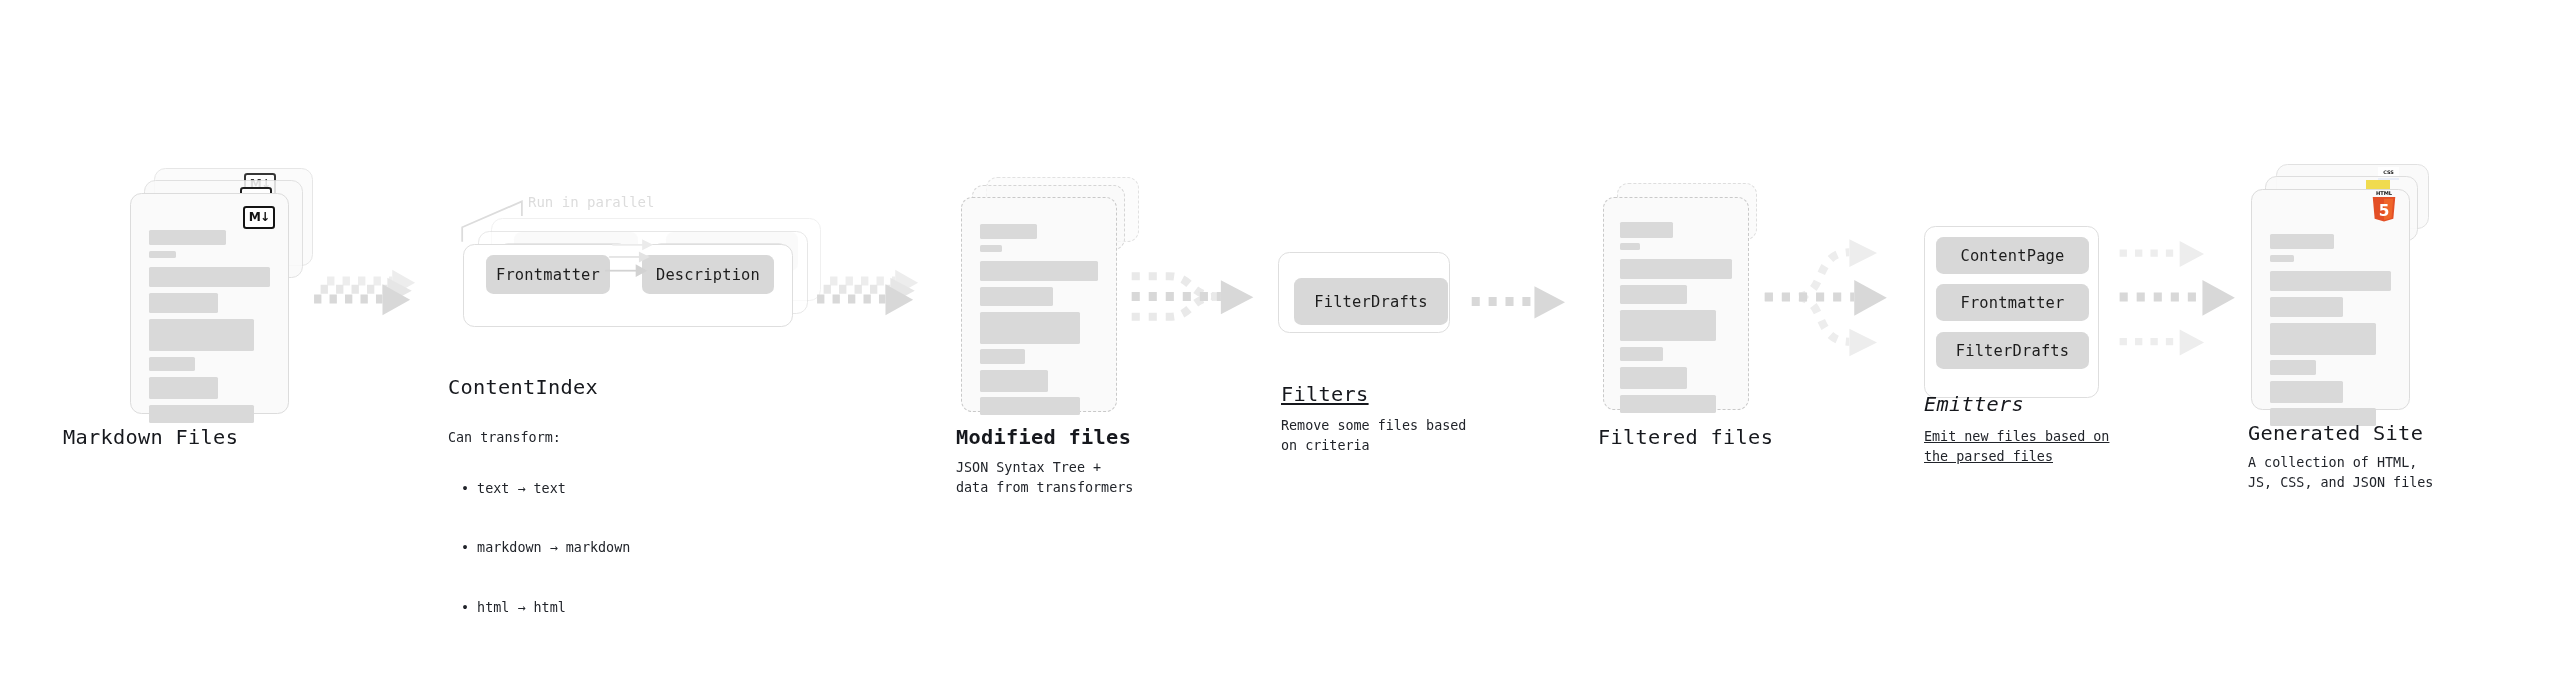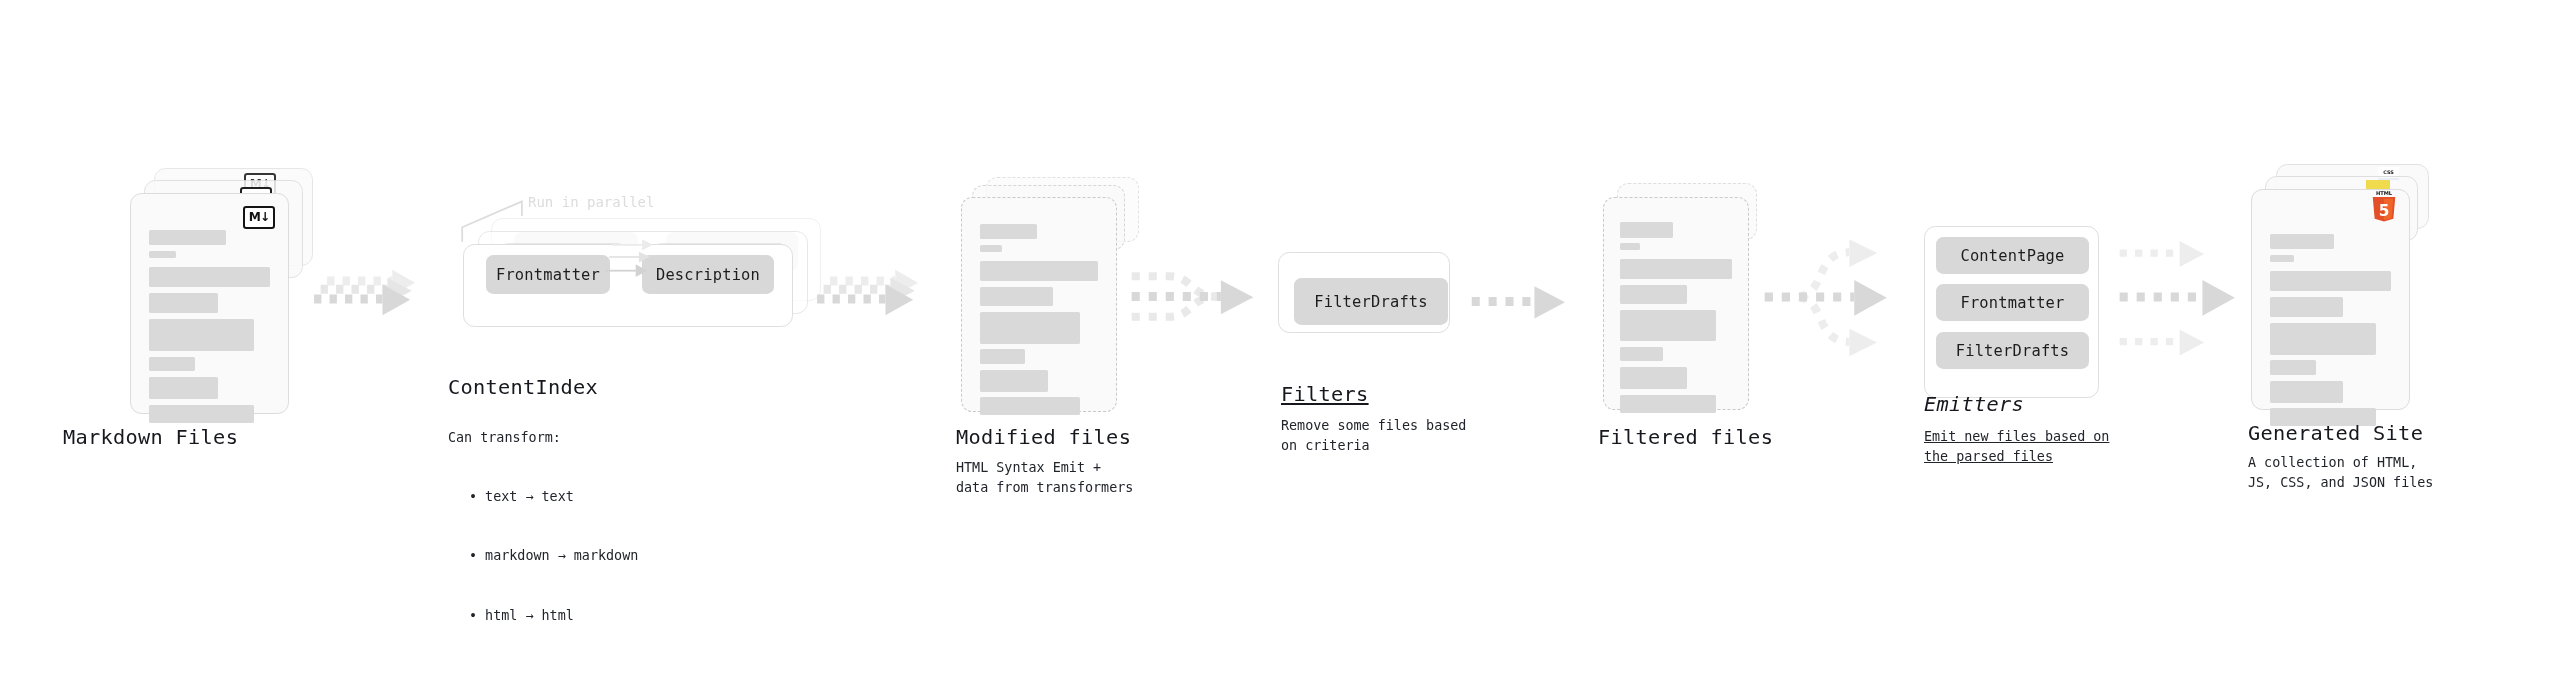--- a/index.html
+++ b/index.html
@@ -90,21 +90,21 @@
     line-height:1.48;
     color:#21242a;
     white-space:pre;
   }
   .runlabel{
     position:absolute;
     font-size:14px;
     color:#dcdcdc;
     white-space:nowrap;
   }
-  .bullets{margin:16px;padding:0;list-style:none;}
+  .bullets{margin:8px;padding:0;list-style:none;}
   .bullets li{white-space:pre;}
 
   svg{overflow:visible;display:block;}
   .node svg{position:absolute;left:0;top:0;}
 </style>
 </head>
 <body>
 
 <div class="stage">
 
@@ -228,22 +228,22 @@
         <div class="bar" style="width:48%;height:15.4px;"></div>
         <div class="bar" style="width:19%;height:6.5px;margin-bottom:9px;"></div>
         <div class="bar" style="width:100%;height:20.3px;"></div>
         <div class="bar" style="width:62%;height:19.5px;"></div>
         <div class="bar" style="width:85%;height:32px;"></div>
         <div class="bar" style="width:38%;height:14.6px;"></div>
         <div class="bar" style="width:58%;height:22px;"></div>
         <div class="bar" style="width:85%;height:18px;"></div>
       </div>
     </div>
-    <div class="title" style="left:956px;top:425px;">Modified files</div>
-    <div class="subtitle" style="left:956px;top:458px;">HTML Syntax Emit +
+    <div class="title" style="left:956px;top:425px;font-weight:bold;">Modified files</div>
+    <div class="subtitle" style="left:956px;top:458px;">JSON Syntax Tree +
 data from transformers</div>
   </div>
 
   <div class="node" style="left:1130px;top:260px;width:138px;height:73px;">
     <svg width="138" height="73" viewBox="0 0 170 90">
       <g fill="none" stroke="#e9e9e9" stroke-width="10" stroke-dasharray="10 11" stroke-linecap="butt">
         <path d="M2,20 L48,20 C78,20 72,45 110,45"></path>
         <path d="M2,70 L48,70 C78,70 72,45 110,45"></path>
       </g>
       <g stroke="#d8d8d8" stroke-width="11" stroke-dasharray="10 11">

